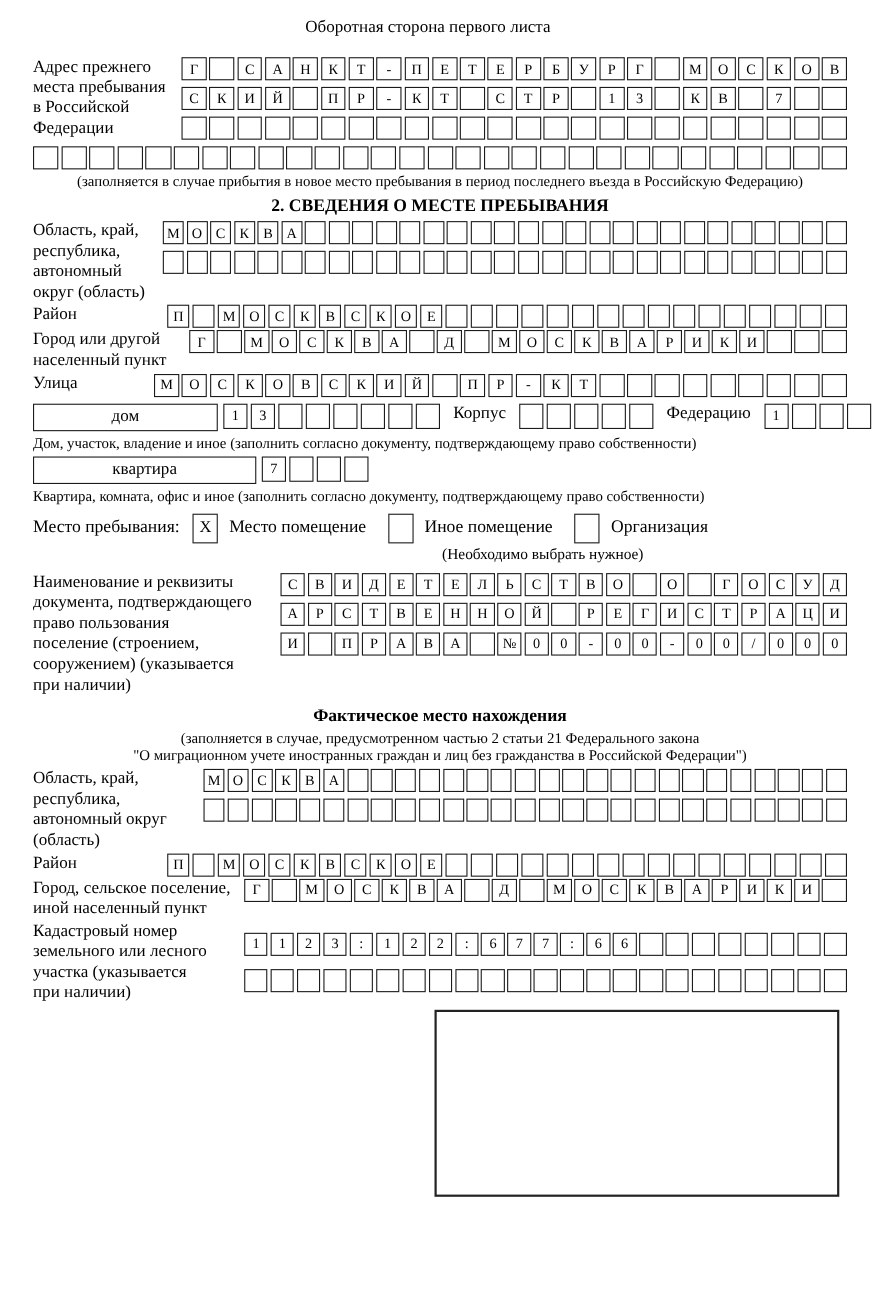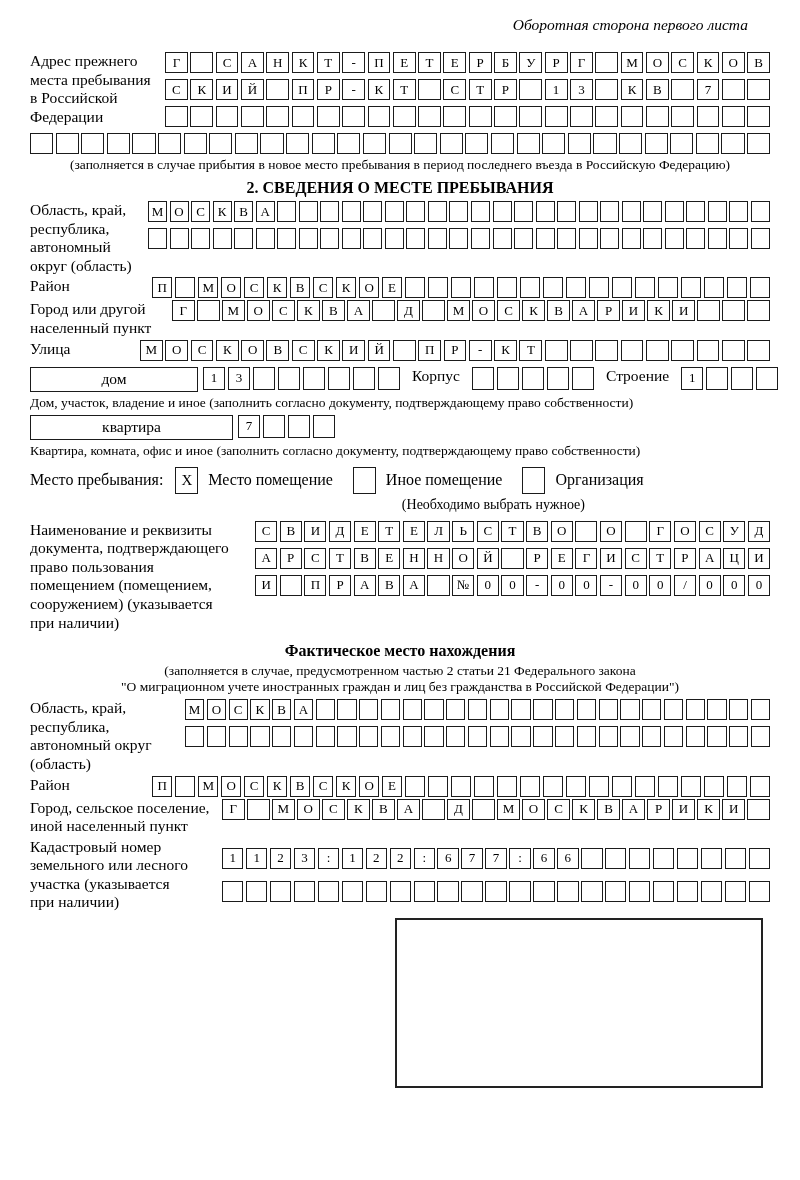--- a/index.html
+++ b/index.html
@@ -1,19 +1,19 @@
 <!DOCTYPE html>
 <html><head>
 <meta charset="utf-8">
 <style>
   html,body{margin:0;padding:0;background:#fff;}
   .page{width:800px;height:1180px;background:#fff;color:#000;
         font-family:"Liberation Serif","DejaVu Serif",serif;
         box-sizing:border-box;padding:16px 30px 0 30px;overflow:hidden;position:relative;}
-  .hdr{text-align:right;font-size:15.5px;padding-right:22px;font-style:italic;}
+  .hdr{text-align:center;font-size:15.5px;padding-right:22px;}
   .frow{display:flex;align-items:flex-start;}
   .vcenter{}
   .flabel{font-size:15.5px;line-height:1.2;white-space:pre-line;flex-shrink:0;}
   .lw135{width:135px}.lw118{width:118px}.lw122{width:122px}.lw142{width:142px}
   .lw110{width:110px}.lw225{width:225px}.lw155{width:155px}.lw192{width:192px}
   .rows{flex:1;display:flex;flex-direction:column;gap:6px;min-width:0;}
   .cellrow{display:flex;gap:2.5px;}
   .cellrow .cell{flex:1 1 0;}
   .cell{box-sizing:border-box;border:1.6px solid #1b1b1b;height:21px;
         display:flex;align-items:center;justify-content:center;font-size:13px;background:#fff;}
@@ -355,21 +355,21 @@
         <span class="cell"></span>
       </div>
     <div class="ilabel">Корпус</div>
     <div class="cells-fixed">
         <span class="cell"></span>
         <span class="cell"></span>
         <span class="cell"></span>
         <span class="cell"></span>
         <span class="cell"></span>
       </div>
-    <div class="ilabel">Строение</div>
+    <div class="ilabel">Федерацию</div>
     <div class="cells-fixed">
         <span class="cell">1</span>
         <span class="cell"></span>
         <span class="cell"></span>
         <span class="cell"></span>
       </div>
   </div>
   <div class="note">Дом, участок, владение и иное (заполнить согласно документу, подтверждающему право собственности)</div>
 
   <div class="inline-row mt4">
@@ -391,21 +391,21 @@
     <span class="sopt">Иное помещение</span>
     <span class="chk"></span>
     <span class="sopt">Организация</span>
   </div>
   <div class="note choose">(Необходимо выбрать нужное)</div>
 
   <div class="frow mt8">
     <div class="flabel lw225">Наименование и реквизиты
 документа, подтверждающего
 право пользования
-помещением (помещением,
+поселение (строением,
 сооружением) (указывается
 при наличии)</div>
     <div class="rows">
       <div class="cellrow">
           <span class="cell">С</span>
           <span class="cell">В</span>
           <span class="cell">И</span>
           <span class="cell">Д</span>
           <span class="cell">Е</span>
           <span class="cell">Т</span>

